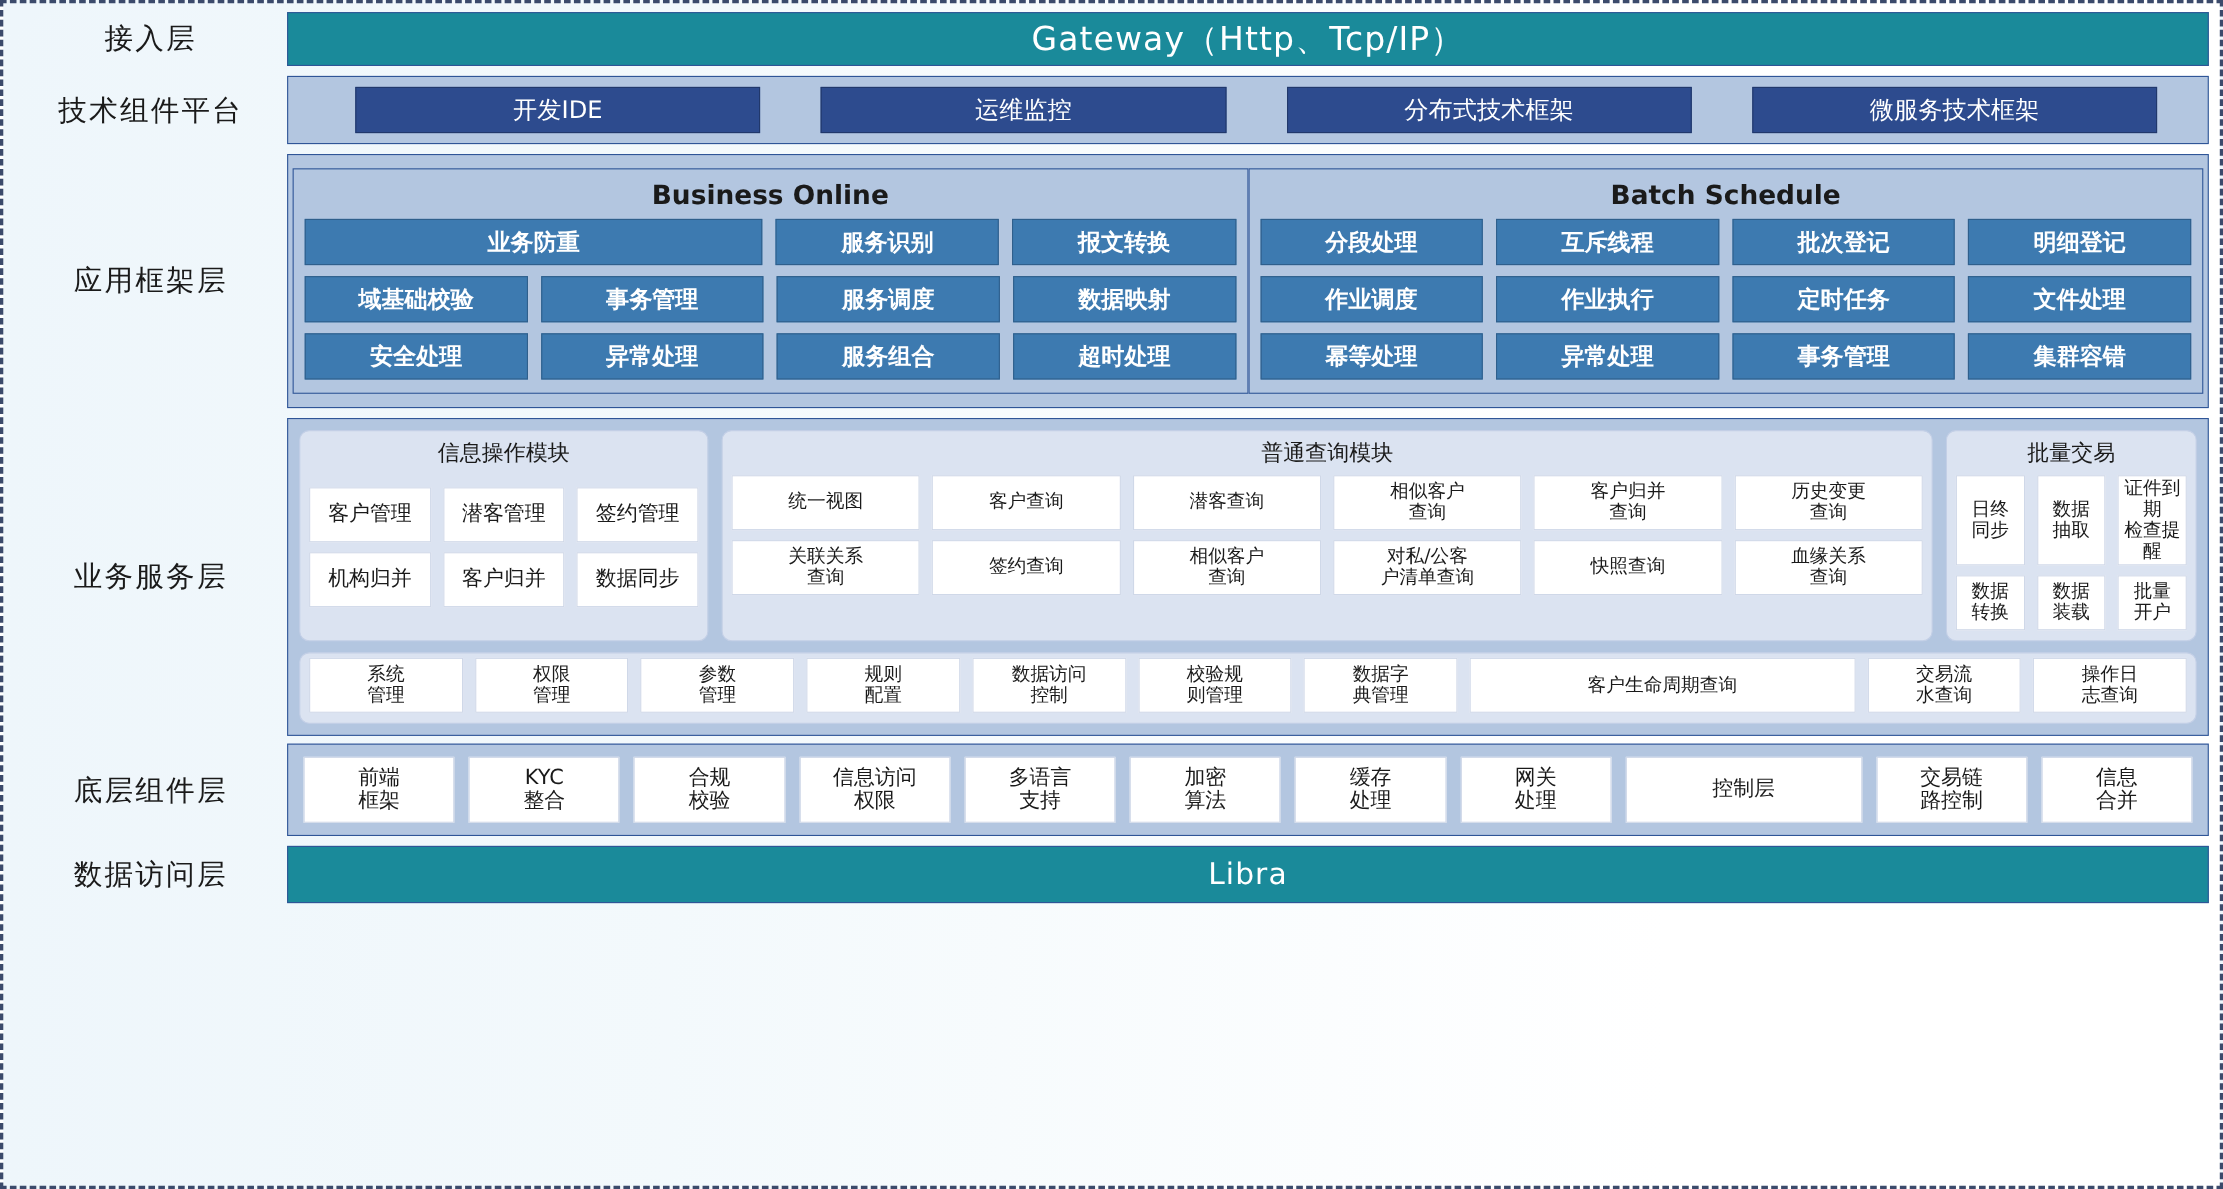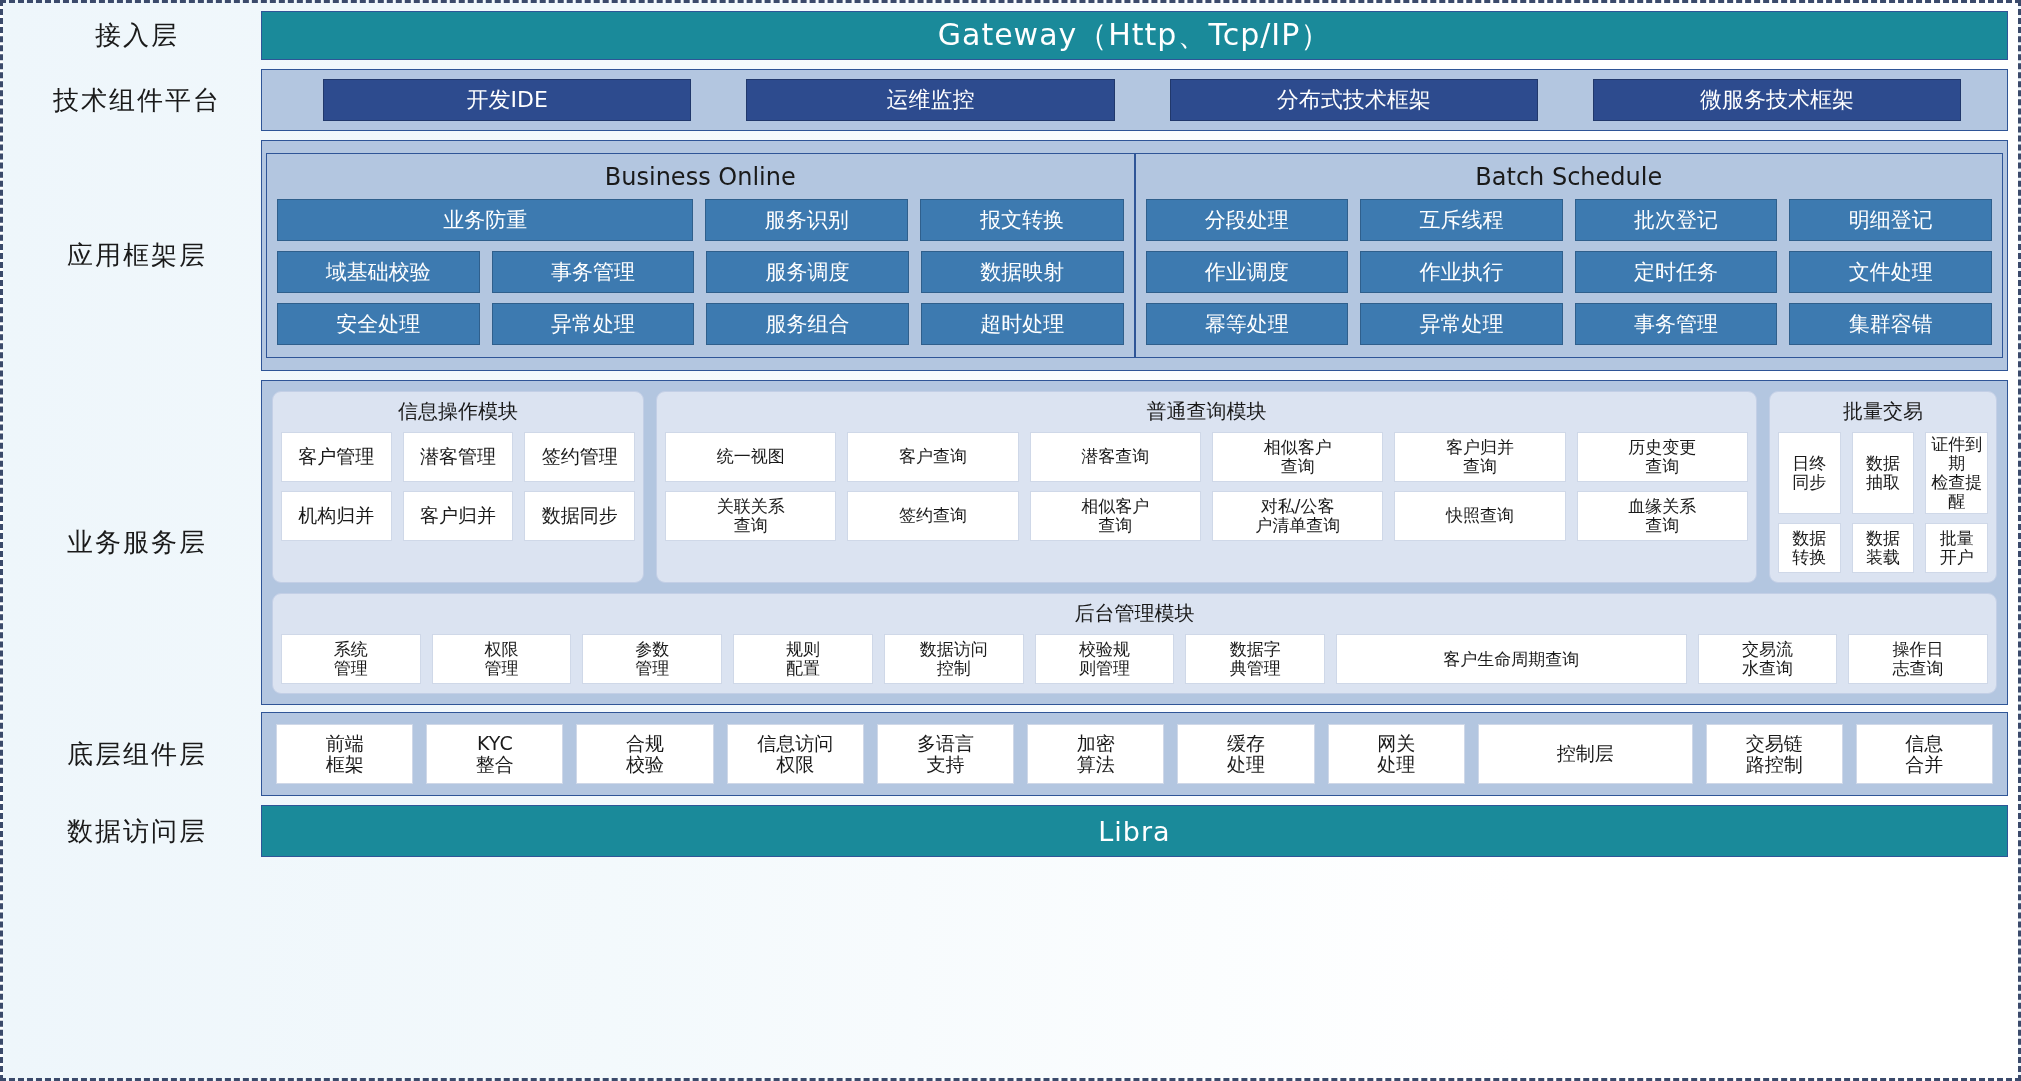--- a/index.html
+++ b/index.html
@@ -57,21 +57,21 @@
     display: flex; align-items: center; justify-content: center;
     font-size: 22px;
     font-family: "DejaVu Sans", "Liberation Sans", sans-serif;
     margin-left: 15px;
   }
 
   
   #app-band {
     padding: 12px 4px;
     display: flex; 
-    background: #b3c6e0; border: 1px solid #2f5597;
+    background: #b3c6e0; border: 1px solid #2f5597; font-weight: bold;
   }
   .app-panel {
     flex: 1 1 0;
     background: #b3c6e0;
     border: 1px solid #2f5597;
     padding: 6px 10px 12px 10px;
   }
   .panel-title {
     text-align: center; font-size: 24px; color: #1a1a1a;
     padding: 3px 0 8px 0;
@@ -98,21 +98,21 @@
     display: flex; flex-direction: column; gap: 10px;
   }
   .biz-row-top { display: flex; gap: 12px; }
   .biz-panel {
     background: #dbe3f1;
     border: 1px solid #c3cfe6;
     border-radius: 9px;
     padding: 4px 8px 9px 8px;
     display: flex; flex-direction: column;
   }
-  .biz-panel.p-info { flex: 0 0 372px; }
+  .biz-panel.p-info { flex: 0 0 372px; gap: 11px; }
   .biz-panel.p-query { flex: 1 1 auto; }
   .biz-panel.p-batch { flex: 0 0 228px; }
   .biz-panel.p-admin { width: 100%; }
   .biz-title {
     text-align: center; font-size: 20px; color: #1a1a1a;
     padding: 2px 0 7px 0;
     font-family: "DejaVu Sans", "Liberation Sans", sans-serif;
   }
   .biz-grid { display: flex; flex-direction: column; gap: 9px; }
   .biz-grid-row { display: flex; gap: 11px; }
@@ -277,21 +277,20 @@
                 <div class="biz-grid-row">
                   <div class="white-chip sm">数据<br>转换</div>
                   <div class="white-chip sm">数据<br>装载</div>
                   <div class="white-chip sm">批量<br>开户</div>
                 </div>
               </div>
             </div>
           </div>
         <div id="biz-admin-holder">
             <div class="biz-panel p-admin">
-              <div class="biz-title">后台管理模块</div>
               <div class="biz-grid">
                 <div class="biz-grid-row">
                   <div class="white-chip sm">系统<br>管理</div>
                   <div class="white-chip sm">权限<br>管理</div>
                   <div class="white-chip sm">参数<br>管理</div>
                   <div class="white-chip sm">规则<br>配置</div>
                   <div class="white-chip sm">数据访问<br>控制</div>
                   <div class="white-chip sm">校验规<br>则管理</div>
                   <div class="white-chip sm">数据字<br>典管理</div>
                   <div class="white-chip sm grow2">客户生命周期查询</div>

